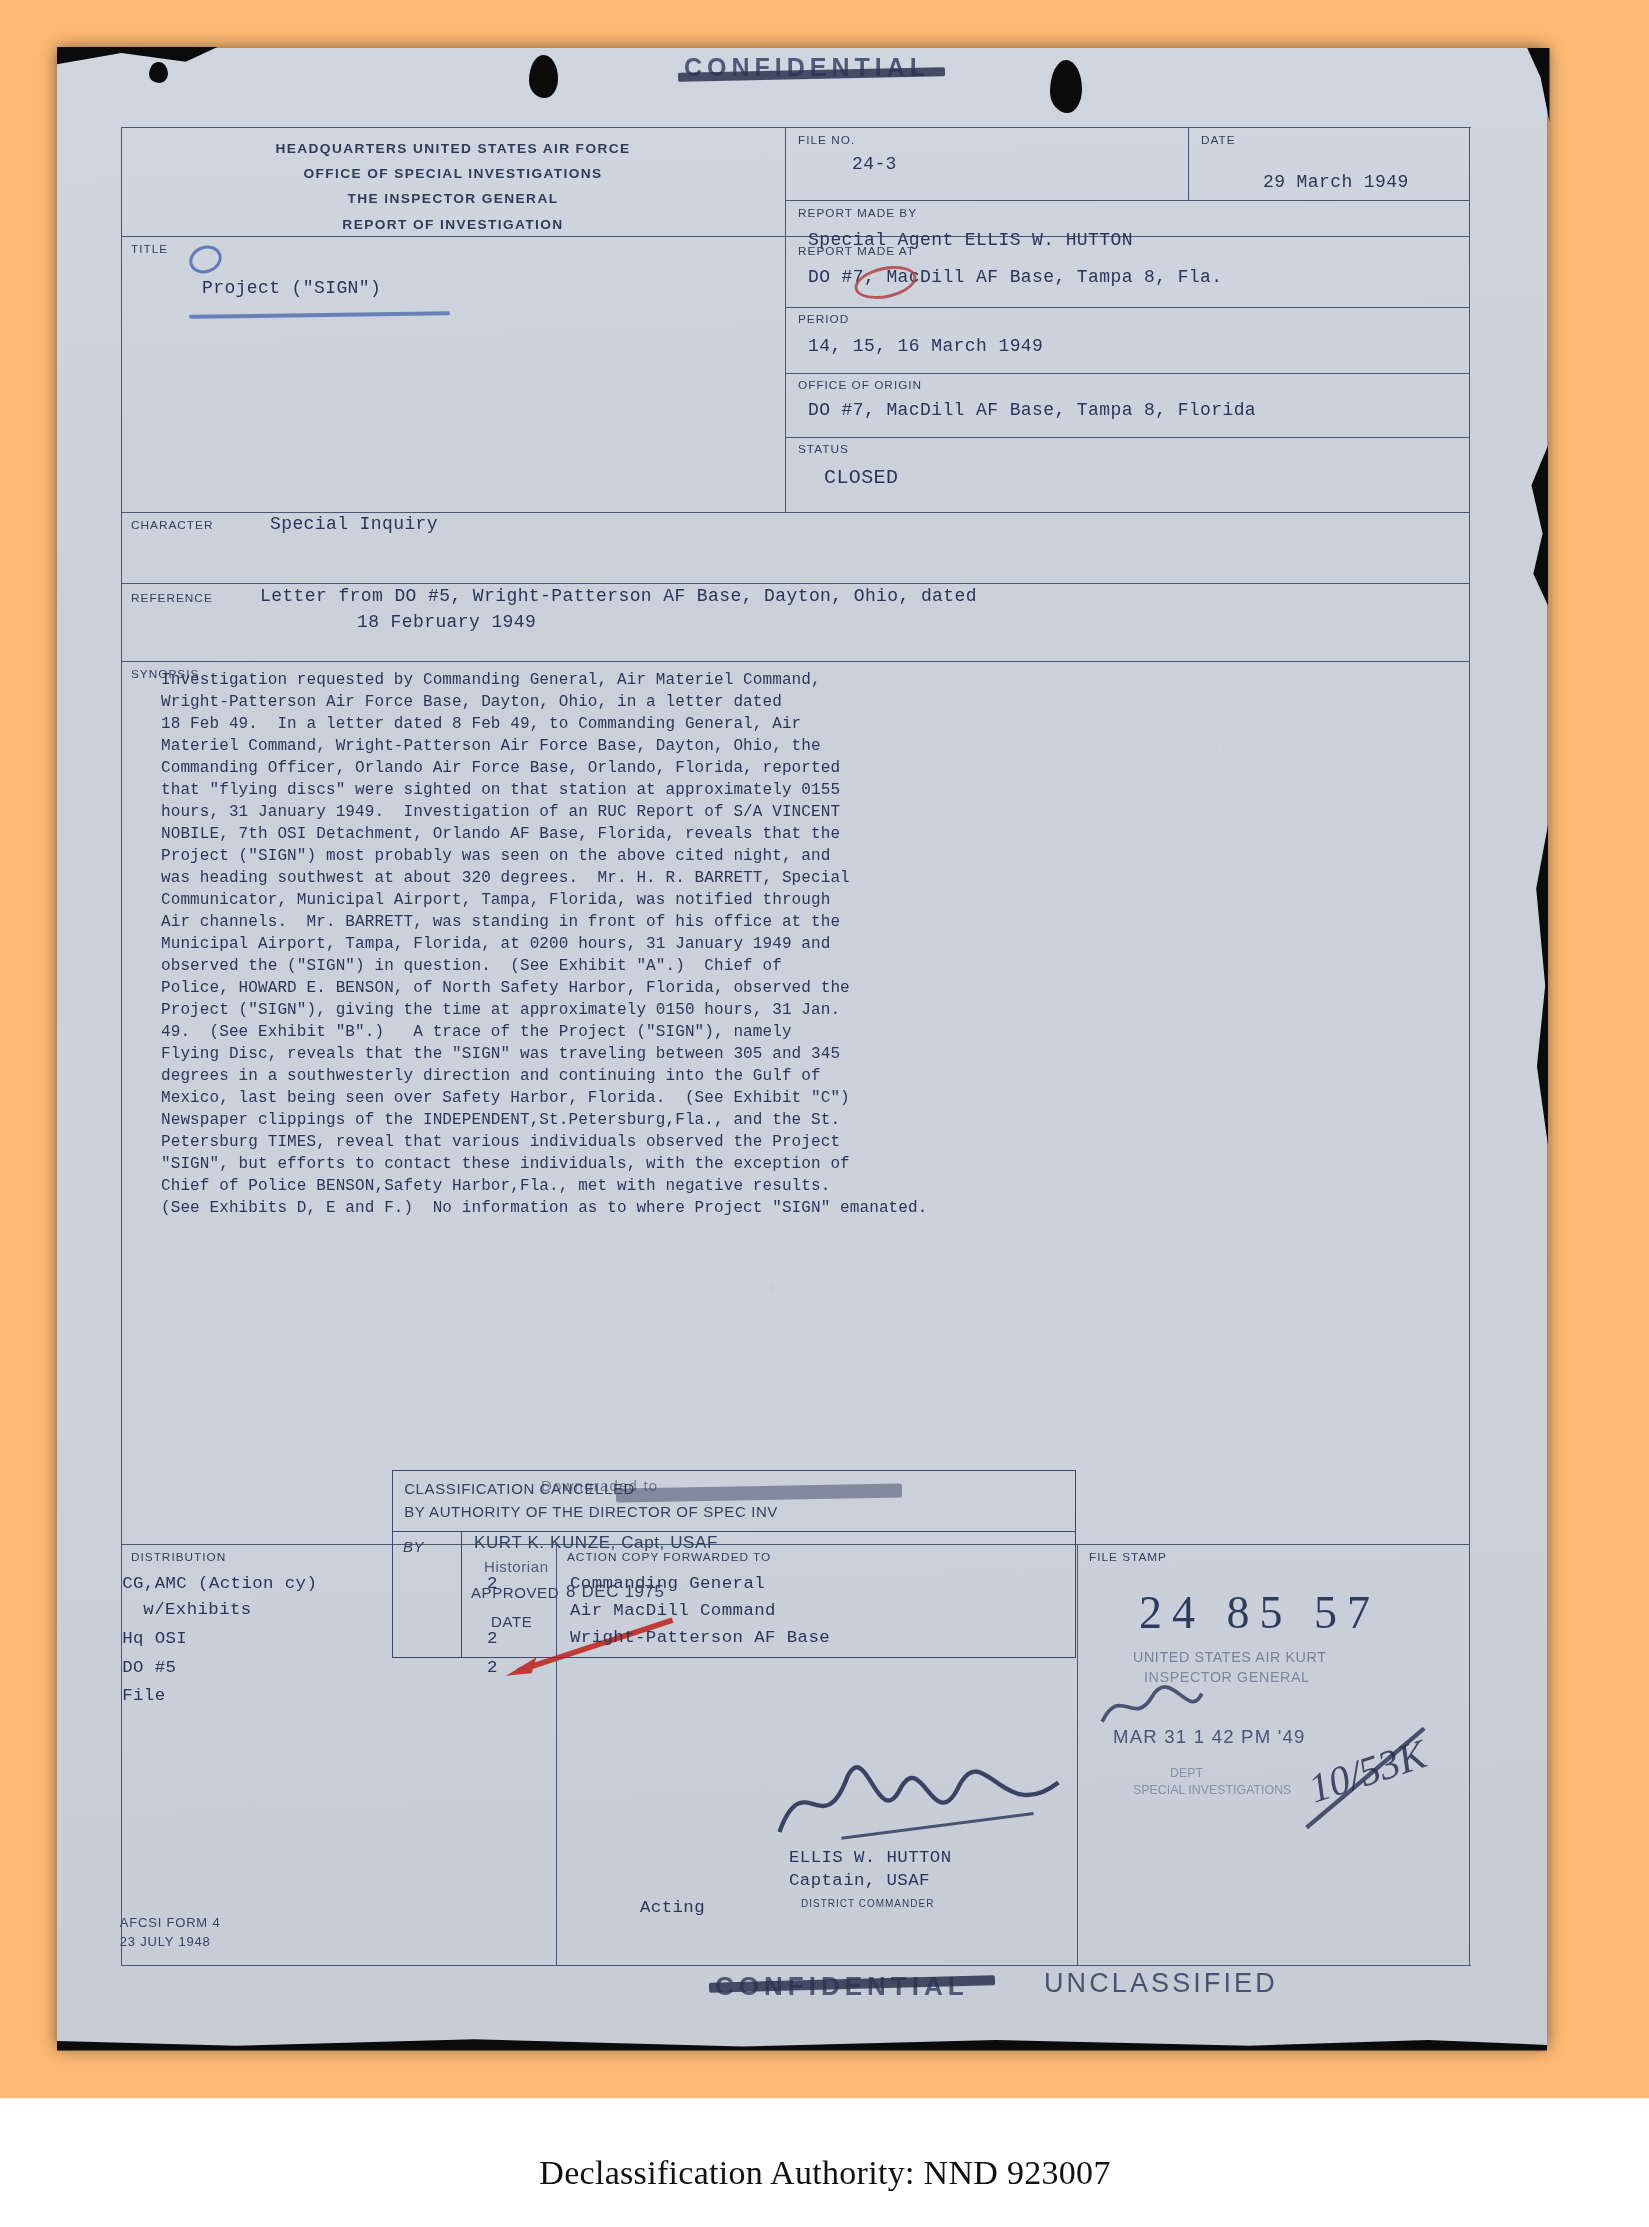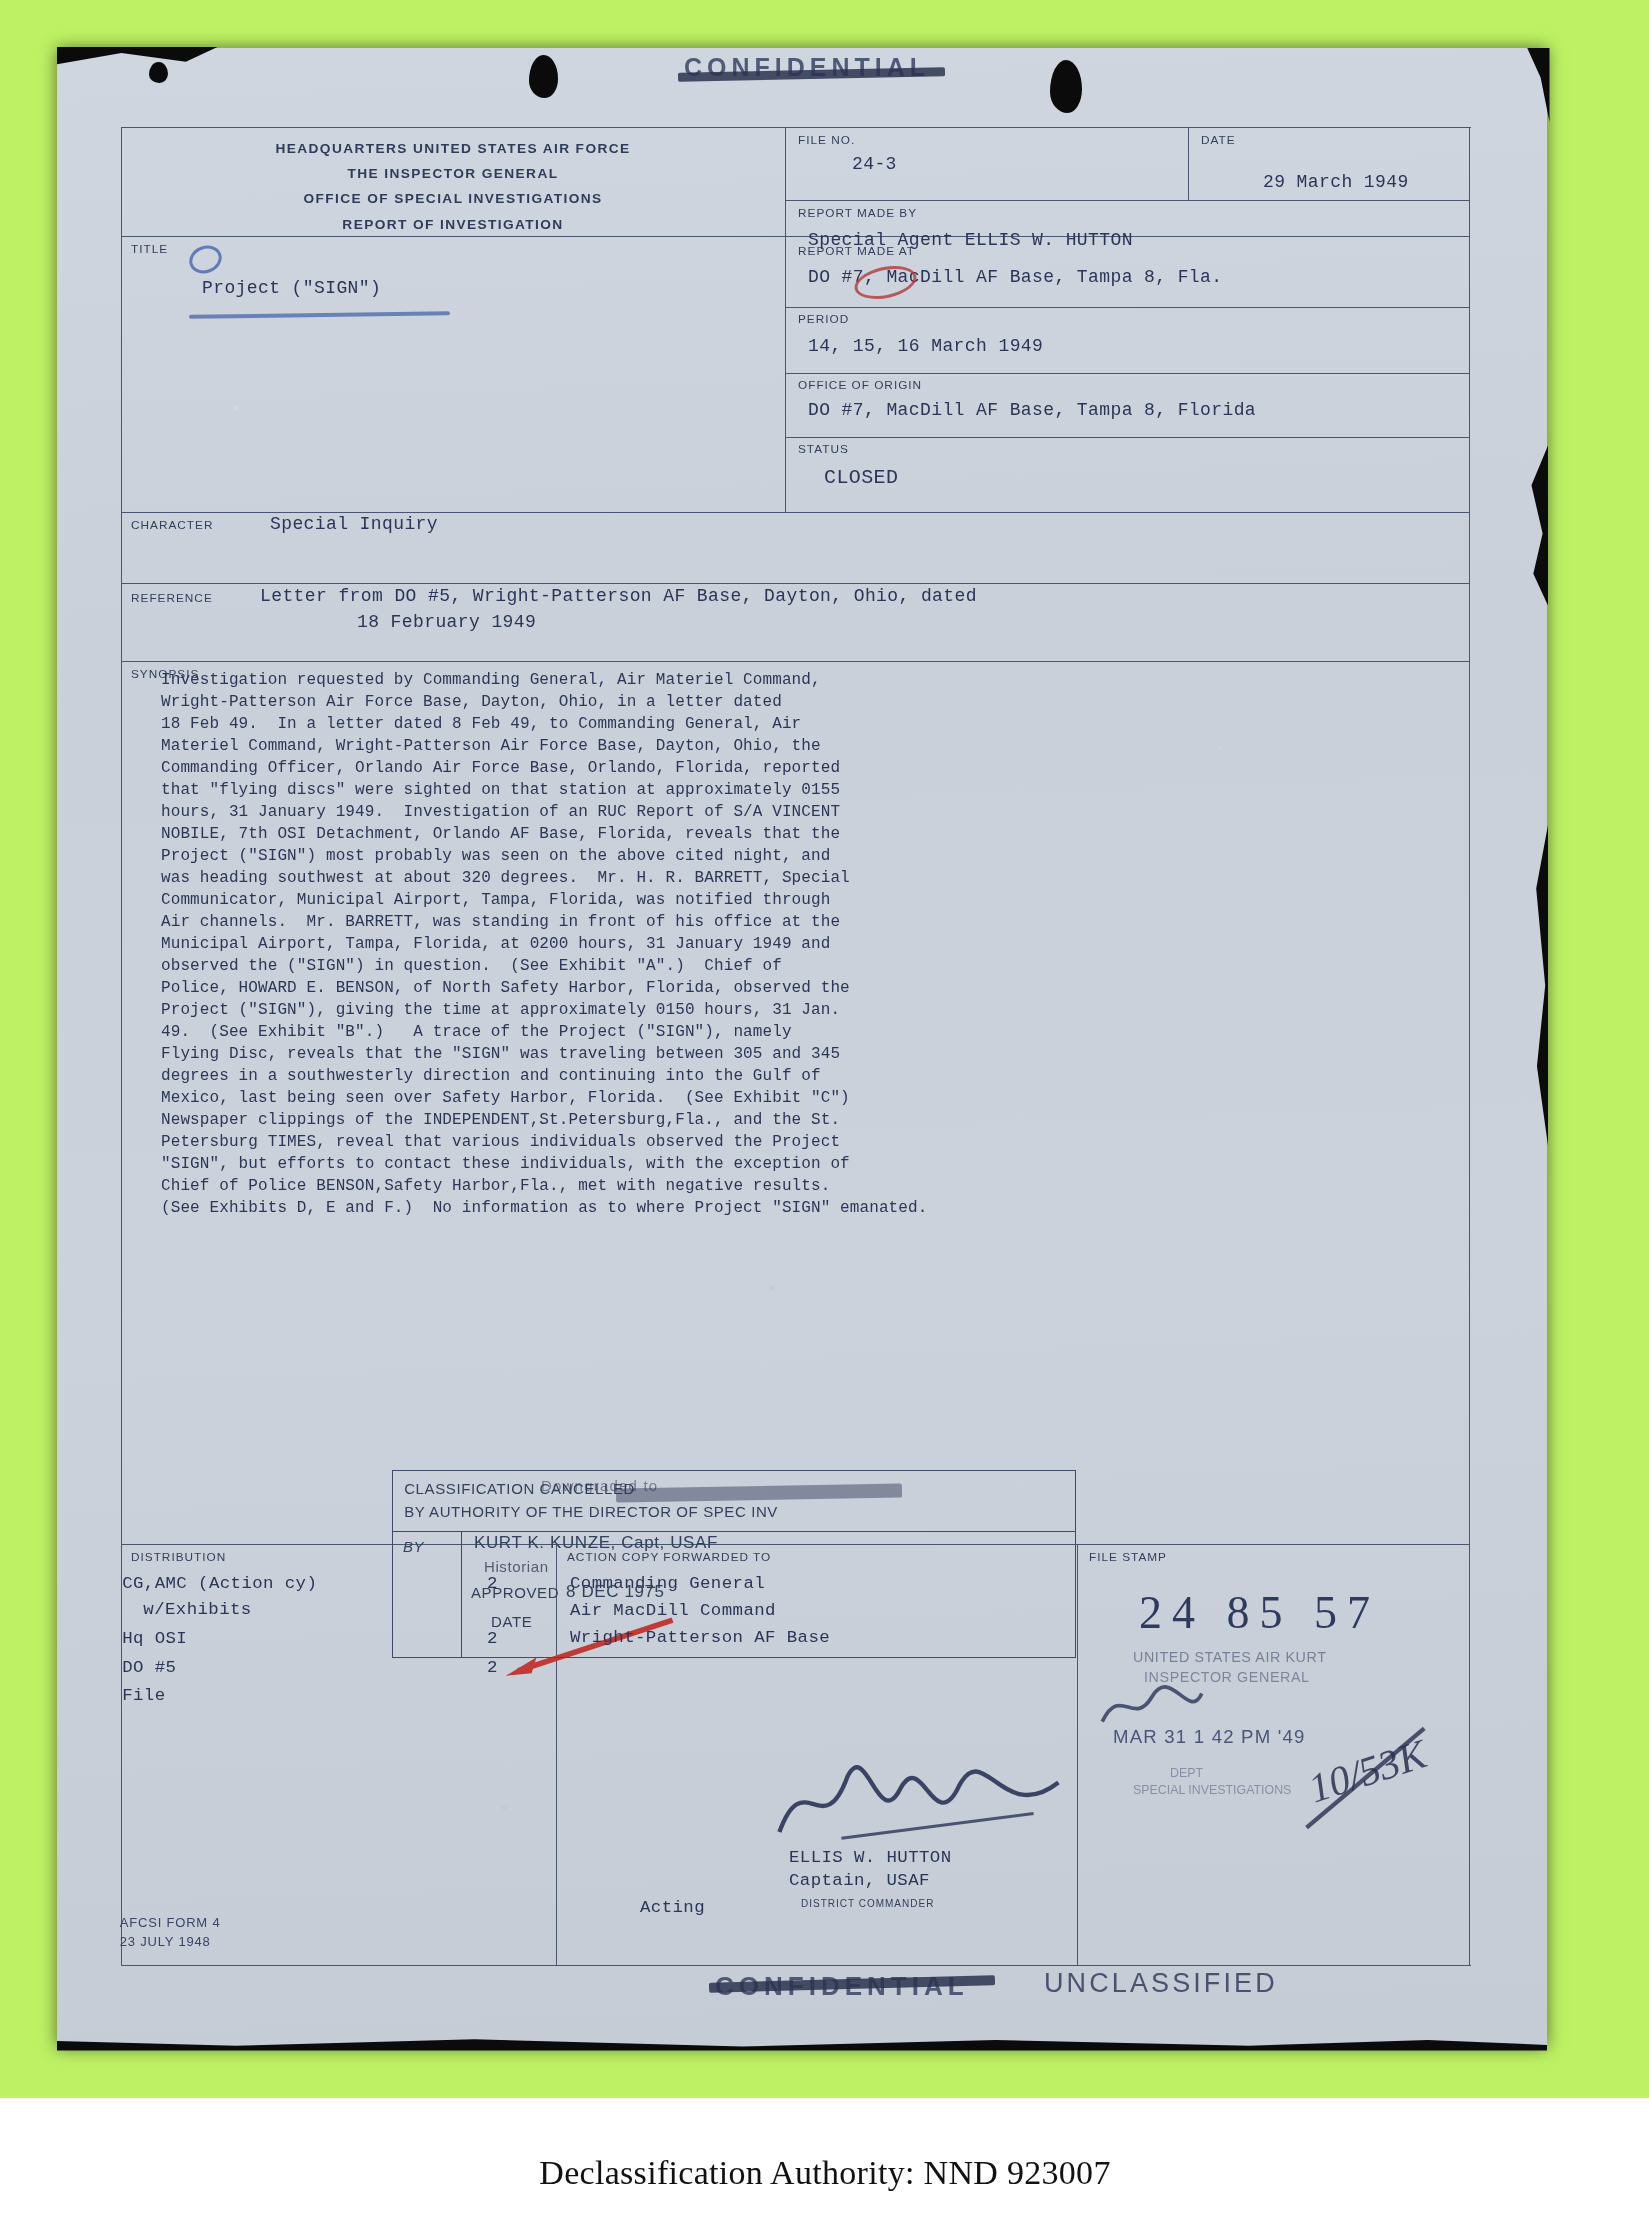--- a/index.html
+++ b/index.html
@@ -14,21 +14,21 @@
     position: relative;
     overflow: hidden;
   }
 
   
   #scan-area {
     position: absolute;
     left: 0; top: 0;
     width: 1650px;
     height: 2098px;
-    background: #bef264;
+    background: #fdba74;
   }
 
   
   #paper {
     position: absolute;
     left: 57px;
     top: 48px;
     width: 1490px;
     height: 2000px;
     background: #ccd3dd;
@@ -254,22 +254,22 @@
       <div class="ln h" style="left:664px; top:310px; width:684px;"></div>
       <div class="ln h" style="left:0; top:385px; width:1348px;"></div>
       <div class="ln h" style="left:0; top:456px; width:1348px;"></div>
       <div class="ln h" style="left:0; top:534px; width:1348px;"></div>
       <div class="ln h" style="left:0; top:1417px; width:1348px;"></div>
       <div class="ln v" style="left:435px; top:1417px; height:422px;"></div>
       <div class="ln v" style="left:956px; top:1417px; height:422px;"></div>
 
       <div id="hq-block">
         <div class="typed-head">HEADQUARTERS  UNITED STATES AIR FORCE</div>
+        <div class="typed-head">OFFICE OF SPECIAL INVESTIGATIONS</div>
         <div class="typed-head">THE INSPECTOR GENERAL</div>
-        <div class="typed-head">OFFICE OF SPECIAL INVESTIGATIONS</div>
         <div class="typed-head">REPORT OF INVESTIGATION</div>
       </div>
 
       <div class="cell form-label" style="left:677px; top:6.2px;">FILE NO.</div>
       <div class="cell typed" style="left:731px; top:27px; font-size:18px;">24-3</div>
 
       <div class="cell form-label" style="left:1080px; top:6.2px;">DATE</div>
       <div class="cell typed" style="left:1142px; top:45px; font-size:18px;">29 March 1949</div>
 
       <div class="cell form-label" style="left:677px; top:79px;">REPORT MADE BY</div>

